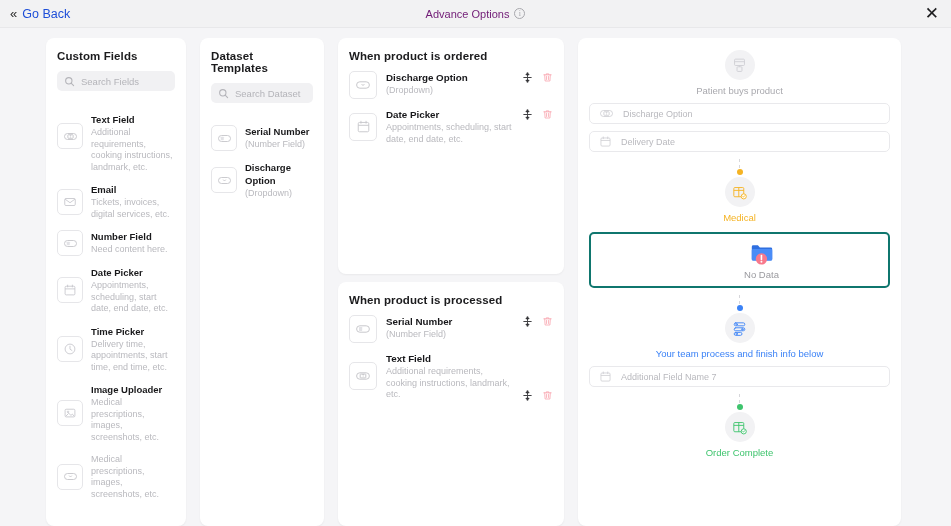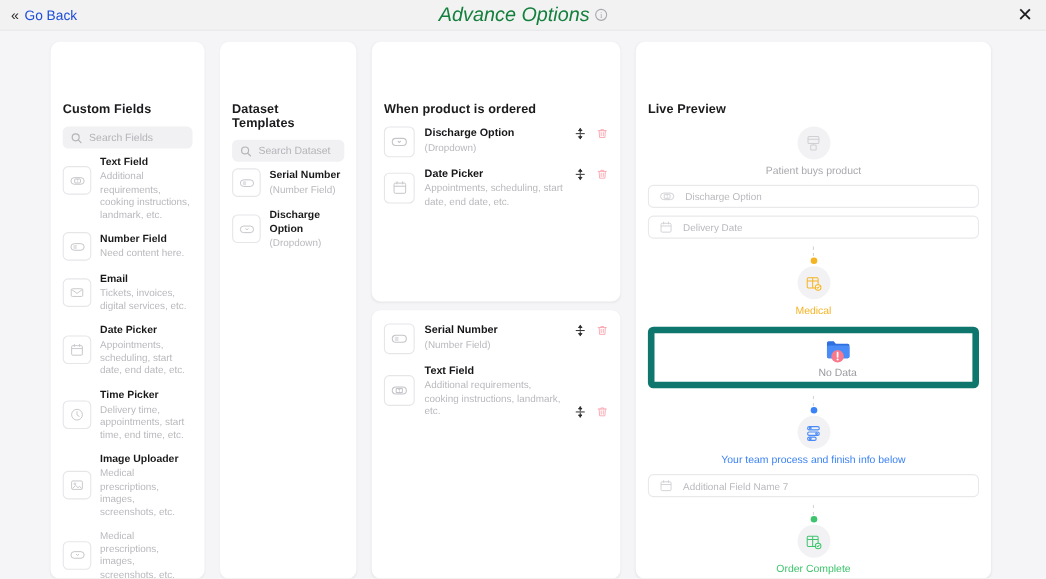--- a/index.html
+++ b/index.html
@@ -22,21 +22,21 @@
     display: flex; align-items: center; gap: 6px;
     margin-left: 10px; cursor: pointer;
   }
   .go-back .chev { font-size: 13px; color: #2b2b2b; line-height: 1; letter-spacing: -1px; }
   .go-back .lbl { font-size: 12.5px; color: #1d4ed8; }
   .topbar-title {
     position: absolute; left: 0; right: 0;
     display: flex; align-items: center; justify-content: center; gap: 5px;
     pointer-events: none;
   }
-  .topbar-title .t { font-size: 18px; color: #15803d; font-style: italic; }
+  .topbar-title .t { font-size: 11px; color: #701a75; }
   .info-icon {
     width: 11px; height: 11px; border-radius: 50%;
     border: 1px solid #a8a8ad; color: #a8a8ad;
     font-size: 8px; line-height: 9px; text-align: center;
     font-family: "Liberation Serif", serif;
   }
   .close-btn {
     margin-left: auto; margin-right: 12px;
     font-size: 17px; color: #1d1d1f; cursor: pointer;
     line-height: 1; font-weight: 300;
@@ -56,28 +56,28 @@
 
   .card {
     background: #ffffff;
     border-radius: 8px;
     padding: 12px 11px;
     box-shadow: 0 1px 2px rgba(0,0,0,0.05);
   }
   .card-full { flex: 1; overflow: hidden; }
   .card-title {
     font-size: 11.5px; font-weight: bold; color: #1b1b1d;
-    margin-bottom: 9px; letter-spacing: 0.1px; margin-top: 44px;
+    margin-bottom: 9px; letter-spacing: 0.1px;
   }
 
   
   .search {
     display: flex; align-items: center; gap: 6px;
     background: #f1f1f3; border-radius: 5px;
-    height: 20px; padding: 0 7px; margin-bottom: 6px;
+    height: 20px; padding: 0 7px; margin-bottom: 22px;
   }
   .search .ph { font-size: 9.5px; color: #b4b4b9; }
   svg.icn { display: block; }
 
   
   .fitem { display: flex; gap: 8px; margin-bottom: 10px; }
   .fbox {
     width: 26px; height: 26px; min-width: 26px;
     border: 1px solid #e6e6e9; border-radius: 5px;
     display: flex; align-items: center; justify-content: center;
@@ -119,21 +119,21 @@
   }
   .prev-input {
     width: 100%; height: 21px;
     border: 1px solid #e9e9ec; border-radius: 5px;
     display: flex; align-items: center; gap: 9px;
     padding: 0 9px; margin-top: 7px; background: #fff;
   }
   .prev-input .ph { font-size: 9px; color: #b9b9be; }
   .nodata-box {
     width: 100%; height: 56px;
-    border: 6px solid #0f766e; border-radius: 5px;
+    border: 2px solid #0f766e; border-radius: 5px;
     display: flex; flex-direction: column; align-items: center;
     justify-content: center; gap: 3px; margin-top: 9px; padding-left: 44px;
   }
   .nodata-label { font-size: 9.5px; color: #9a9a9f; }
   .sp7 { height: 7px; }
 </style>
 </head>
 <body>
 
 <div class="topbar">
@@ -173,41 +173,41 @@
           </svg>
         </div>
         <div class="fmeta">
           <div class="fname">Text Field</div>
           <div class="fdesc">Additional requirements, cooking instructions, landmark, etc.</div>
         </div>
       </div>
 
       <div class="fitem">
         <div class="fbox">
-          <svg class="icn" width="15" height="15" viewBox="0 0 20 20" fill="none" stroke="#c5c5ca" stroke-width="1.2">
-            <rect x="2" y="6" width="16" height="8" rx="4"></rect>
-              <rect x="5" y="7.6" width="4" height="4.8" rx="0.6" fill="#e2e2e6" stroke="none"></rect>
-          </svg>
-        </div>
-        <div class="fmeta">
-          <div class="fname">Number Field</div>
-          <div class="fdesc">Need content here.</div>
-        </div>
-      </div>
-
-      <div class="fitem">
-        <div class="fbox">
           <svg class="icn" width="14" height="14" viewBox="0 0 20 20" fill="none" stroke="#c5c5ca" stroke-width="1.2">
             <rect x="2.5" y="5" width="15" height="10" rx="1.6"></rect>
               <path d="M3 6l7 5 7-5"></path>
           </svg>
         </div>
         <div class="fmeta">
           <div class="fname">Email</div>
           <div class="fdesc">Tickets, invoices, digital services, etc.</div>
+        </div>
+      </div>
+
+      <div class="fitem">
+        <div class="fbox">
+          <svg class="icn" width="15" height="15" viewBox="0 0 20 20" fill="none" stroke="#c5c5ca" stroke-width="1.2">
+            <rect x="2" y="6" width="16" height="8" rx="4"></rect>
+              <rect x="5" y="7.6" width="4" height="4.8" rx="0.6" fill="#e2e2e6" stroke="none"></rect>
+          </svg>
+        </div>
+        <div class="fmeta">
+          <div class="fname">Number Field</div>
+          <div class="fdesc">Need content here.</div>
         </div>
       </div>
 
       <div class="fitem">
         <div class="fbox">
           <svg class="icn" width="14" height="14" viewBox="0 0 20 20" fill="none" stroke="#c5c5ca" stroke-width="1.2">
             <rect x="3" y="4.6" width="14" height="12.4" rx="1.6"></rect>
               <path d="M3 8.4h14"></path>
             <path d="M6.6 3v2.6M13.4 3v2.6" stroke-linecap="round"></path>
           </svg>
@@ -364,20 +364,21 @@
                 <path d="M6.2 4.1V2.7h3.6v1.4"></path>
               <path d="M3.9 4.1l.6 9h7l.6-9"></path>
                 <path d="M6.6 6.5v4.4M9.4 6.5v4.4"></path>
             </svg>
           </span>
         </div>
       </div>
     </div>
 
     <div class="card card-full">
+      <div class="card-title">When product is processed</div>
 
       <div class="ritem">
         <div class="fbox">
           <svg class="icn" width="16" height="16" viewBox="0 0 20 20" fill="none" stroke="#c5c5ca" stroke-width="1.2">
             <rect x="2" y="6" width="16" height="8" rx="4"></rect>
               <rect x="5" y="7.6" width="4" height="4.8" rx="0.6" fill="#e2e2e6" stroke="none"></rect>
           </svg>
         </div>
         <div class="rmeta">
           <div class="rname">Serial Number</div>
@@ -432,21 +433,20 @@
                 <path d="M6.6 6.5v4.4M9.4 6.5v4.4"></path>
             </svg>
           </span>
         </div>
       </div>
     </div>
   </div>
 
   <div class="col col-preview">
     <div class="card card-full">
-      <div class="card-title">Live Preview</div>
 
       <div class="preview-body">
 
         <div class="node-circle">
           <svg class="icn" width="17" height="17" viewBox="0 0 24 24" fill="none" stroke="#cfcfd4" stroke-width="1.3">
             <rect x="5" y="3" width="14" height="9" rx="1.4"></rect>
               <path d="M5 6.6h14"></path>
             <rect x="8.5" y="13.8" width="7" height="6.6" rx="1.2"></rect>
               <path d="M12 12v1.8"></path>
           </svg>

